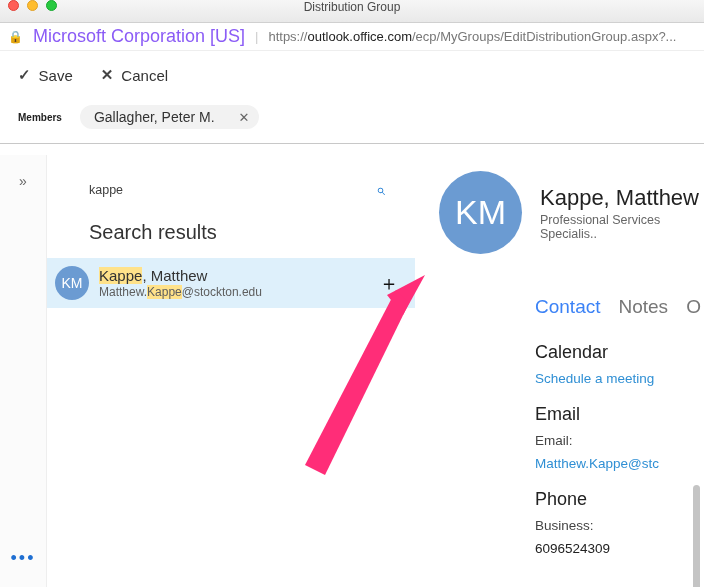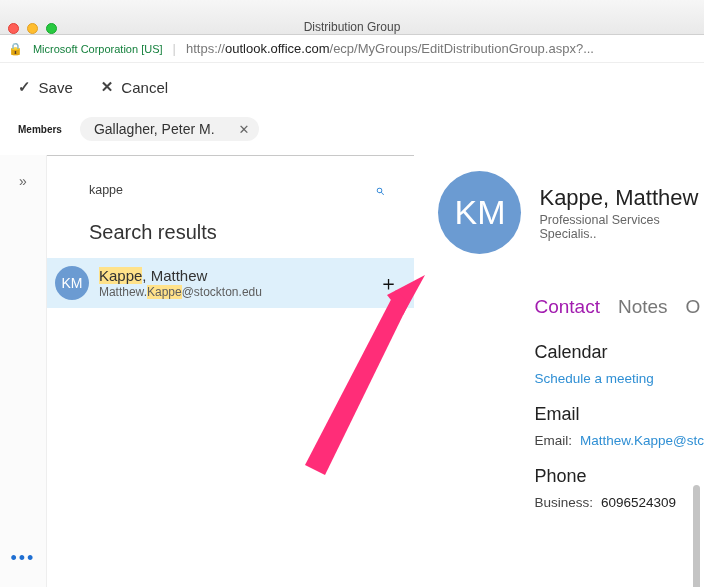--- a/index.html
+++ b/index.html
@@ -1,29 +1,29 @@
 <!DOCTYPE html>
 <html><head>
 <meta charset="utf-8">
 <style>
   * { box-sizing: border-box; margin: 0; padding: 0; }
   html, body { width: 704px; height: 587px; overflow: hidden; font-family: "Segoe UI", -apple-system, "Helvetica Neue", Arial, sans-serif; background: #fff; }
   
   
-  .titlebar { height: 35px; background: linear-gradient(#f6f6f6,#e9e9e9); border-bottom:1px solid #d0d0d0; display:flex; align-items:flex-end; position:relative; }
+  .titlebar { height: 23px; background: linear-gradient(#f6f6f6,#e9e9e9); border-bottom:1px solid #d0d0d0; display:flex; align-items:flex-start; position:relative; }
   .traffic { display:flex; gap:8px; padding-left:8px; }
   .dot { width:11px; height:11px; border-radius:50%; }
   .dot.red{background:#ff5f57;border:0.5px solid #e14138;}
   .dot.yellow{background:#ffbd2e;border:0.5px solid #e1a126;}
   .dot.green{background:#28c940;border:0.5px solid #17a92f;}
   .win-title{position:absolute; left:0; right:0; text-align:center; font-size:12px; color:#4a4a4a;}
   
   .addrbar{height:28px; background:#fff; border-bottom:1px solid #eee; display:flex; align-items:center; font-size:13px; color:#666; padding:0 8px; gap:10px;}
   .lock{font-size:12px;color:#666;}
-  .org{color:#15803d; font-size:11px;}
+  .org{color:#8b5cf6; font-size:18px;}
   .vsep{color:#ccc;}
   .url{color:#777; white-space:nowrap; overflow:hidden;}
   .url .host-dark{color:#222;}
   
   .toolbar{height:48px; display:flex; align-items:center; padding:0 18px; gap:28px; border-bottom:0px;}
   .tbtn{display:flex; align-items:center; gap:8px; color:#333; font-size:15px; cursor:pointer;}
   .tbtn .ico{font-weight:bold; color:#444;}
   
   .members-row{display:flex; align-items:center; padding:6px 18px 14px 18px; border-bottom:1px solid #c8c8c8; gap:18px;}
   .members-label{font-weight:600; font-size:10px; color:#222;}
@@ -49,27 +49,27 @@
   .res-email{font-size:12px; color:#5e5e5e;}
   .plus{font-size:20px; color:#111; padding:0 6px; cursor:pointer;}
   
   .rightcol{flex:1; position:relative; background:#fff; padding:16px 0 0 24px;}
   .profile-head{display:flex; gap:18px; align-items:center;}
   .avatar-lg{width:83px; height:83px; border-radius:50%; background:#6b9bd2; color:#fff; display:flex; align-items:center; justify-content:center; font-size:34px; font-weight:300; flex:none;}
   .pname{font-size:22px; color:#222; font-weight:400;}
   .prole{font-size:12.5px; color:#666; margin-top:2px;}
   
   .tabs{display:flex; gap:18px; margin:42px 0 0 96px; font-size:19px; color:#777;}
-  .tabs .active{color:#a21caf;}
+  .tabs .active{color:#3b82f6;}
   .tab{cursor:pointer;}
   
   .sections{margin:24px 0 0 96px; display:flex; flex-direction:column; gap:8px; font-size:14px;}
   .sec-title{font-size:18px; color:#222; font-weight:400;}
   .link{color:#2f8fd4; font-size:13.5px; cursor:pointer;}
-  .kv{display:flex; gap:8px; font-size:13.5px; color:#444;}
+  .kv{display:flex; gap:8px; font-size:13.5px; color:#444;flex-direction:column;}
   .kv .k{color:#444;}
   .kv .v{color:#222;}
   .kv .v.link{color:#2f8fd4;}
   
   .scrollthumb{position:absolute; right:4px; top:330px; width:7px; height:110px; background:#c4c4c4; border-radius:4px;}
   
   
   .arrow-svg{position:absolute; left:285px; top:265px; width:160px; height:225px; pointer-events:none;}
 </style>
 </head>

